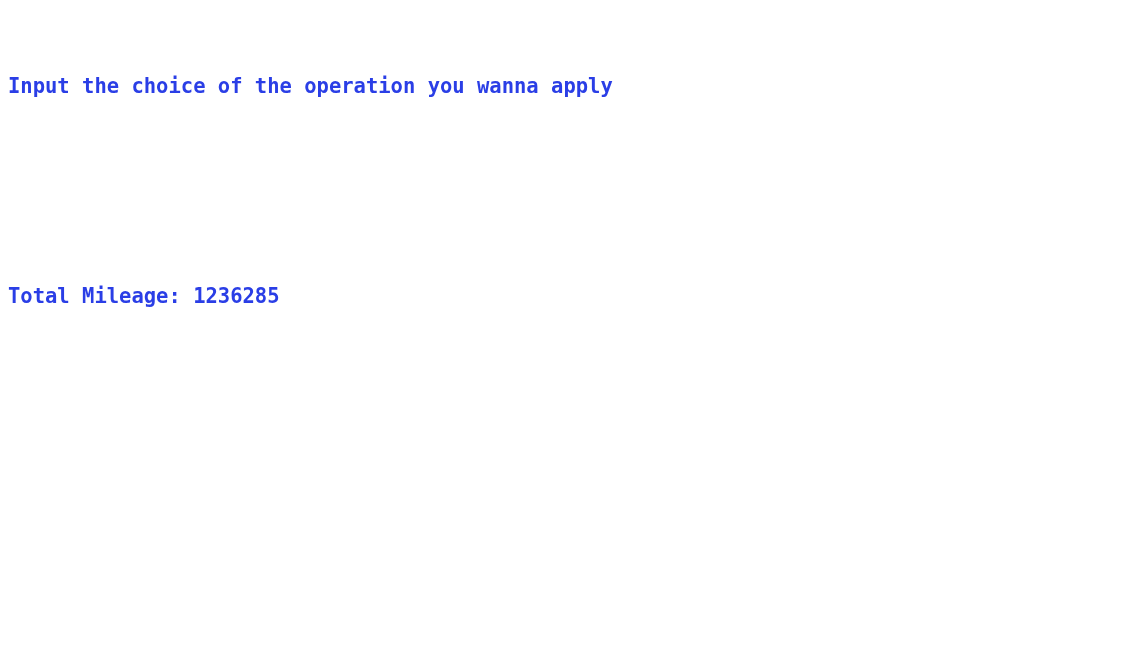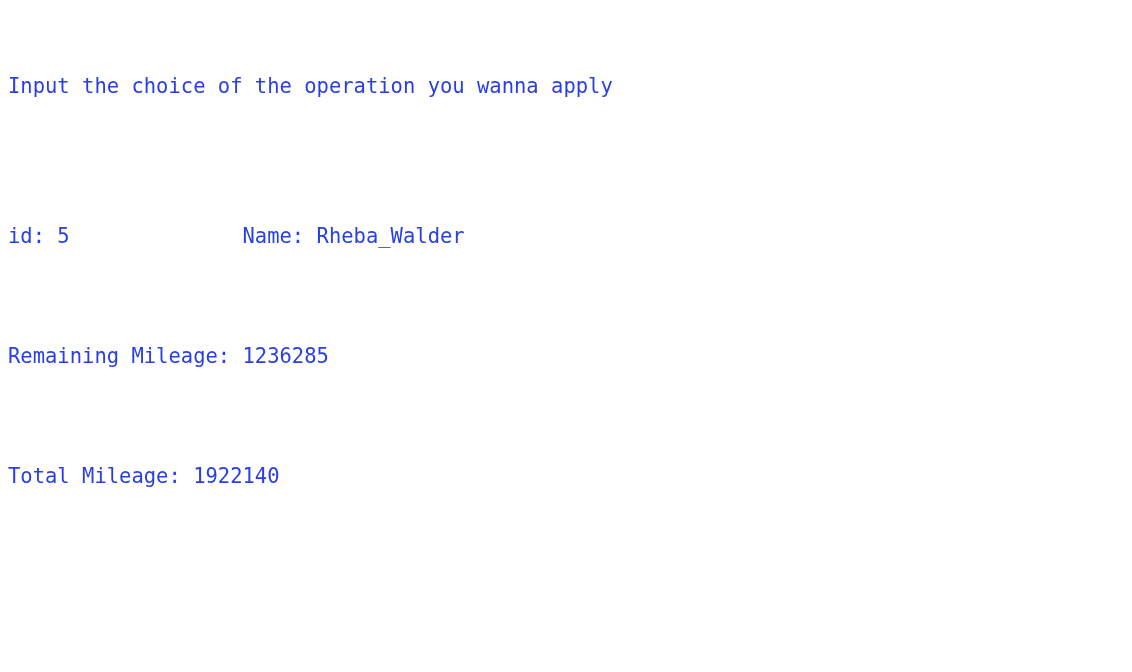--- a/index.html
+++ b/index.html
@@ -33,20 +33,21 @@
     line-height: 30px;
     letter-spacing: 0px;
     white-space: pre;
     color: #2a3ee6;
   }
 
   .line {
     height: 30px;
     white-space: pre;
     color: #2a3ee6;
+    font-weight: bold;
   }
 
   
   .out {
     color: #2a3ee6;
   }
 
   
   .in {
     color: #111111;
@@ -54,25 +55,23 @@
 </style>
 </head>
 <body>
 
 <div id="console">
   <div class="term-lines">
 
     <div class="line"><span class="out">Input the choice of the operation you wanna apply</span></div>
 
 
-    <div class="line"><span class="out">id: 5              Name: Rheba_Walder</span></div>
 
-    <div class="line"><span class="out">Remaining Mileage: 1236285</span></div>
 
-    <div class="line"><span class="out">Total Mileage: 1922140</span></div>
+    <div class="line"><span class="out">Total Mileage: 1236285</span></div>
 
     <div class="line"></div>
 
     
 
     
 
     
 
     

